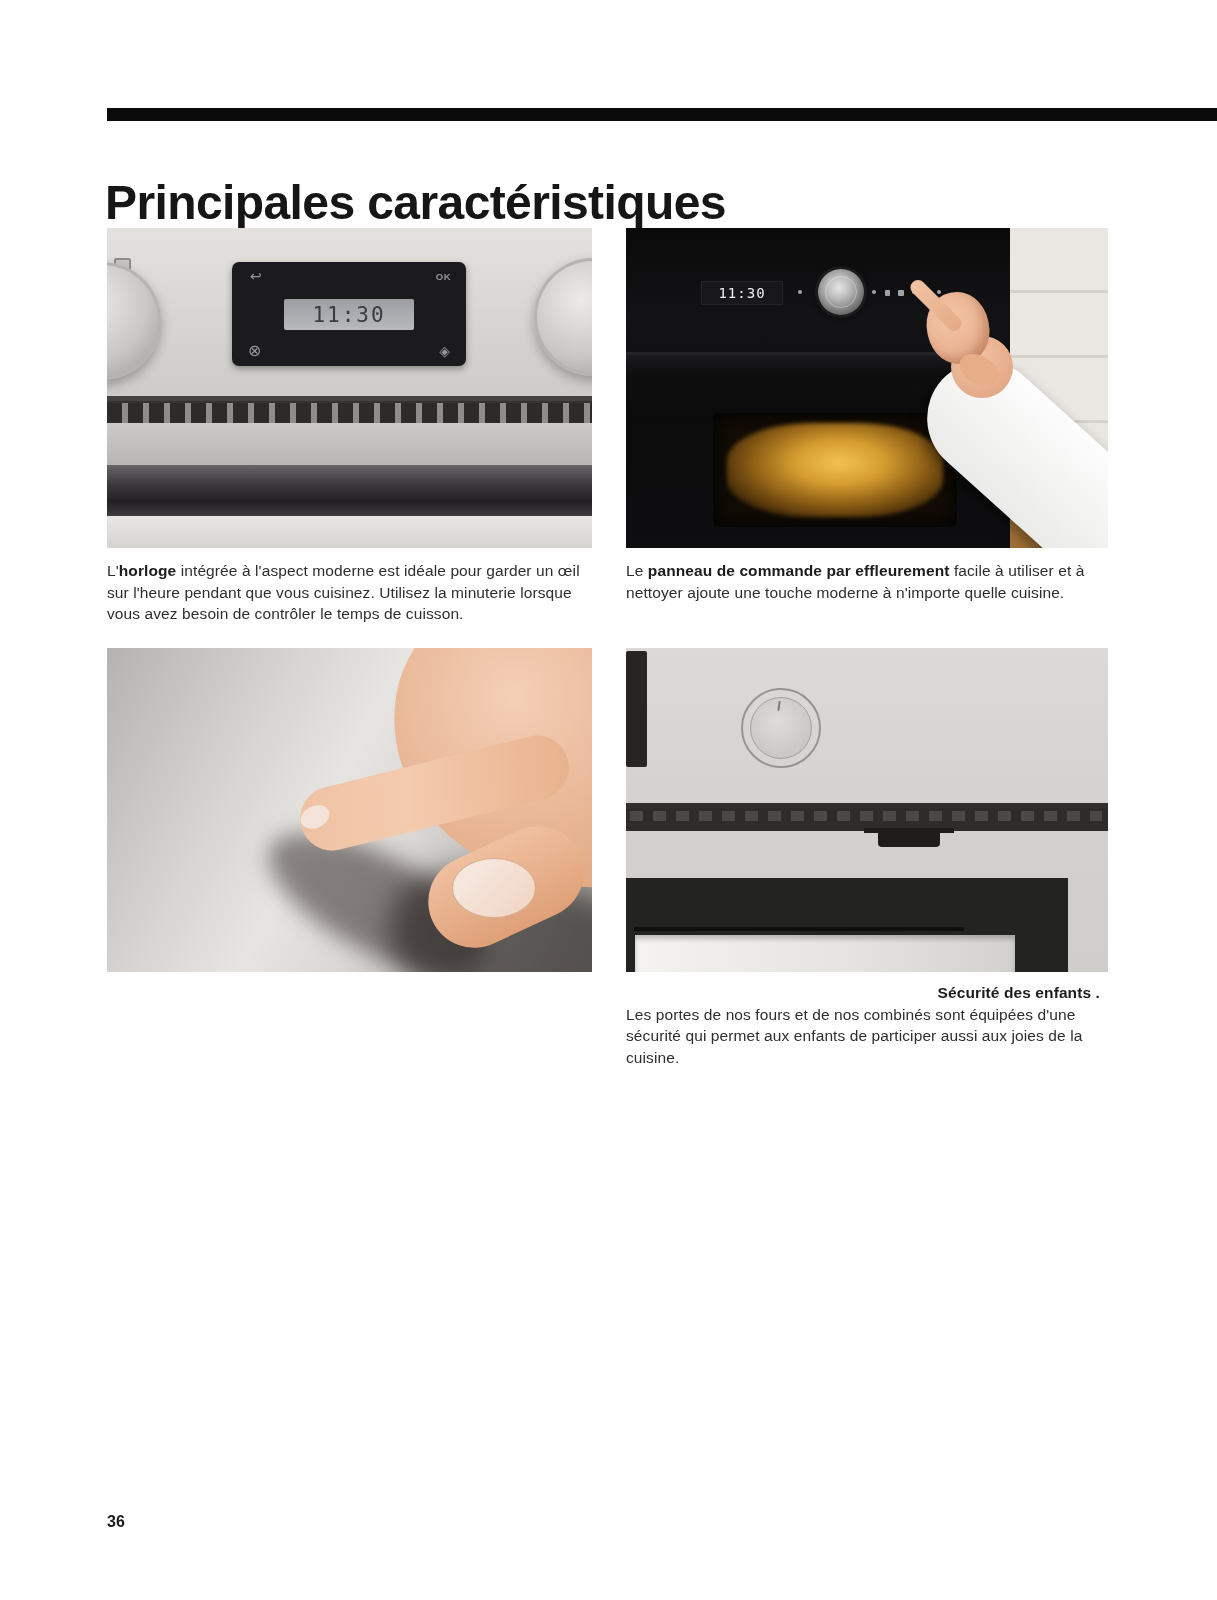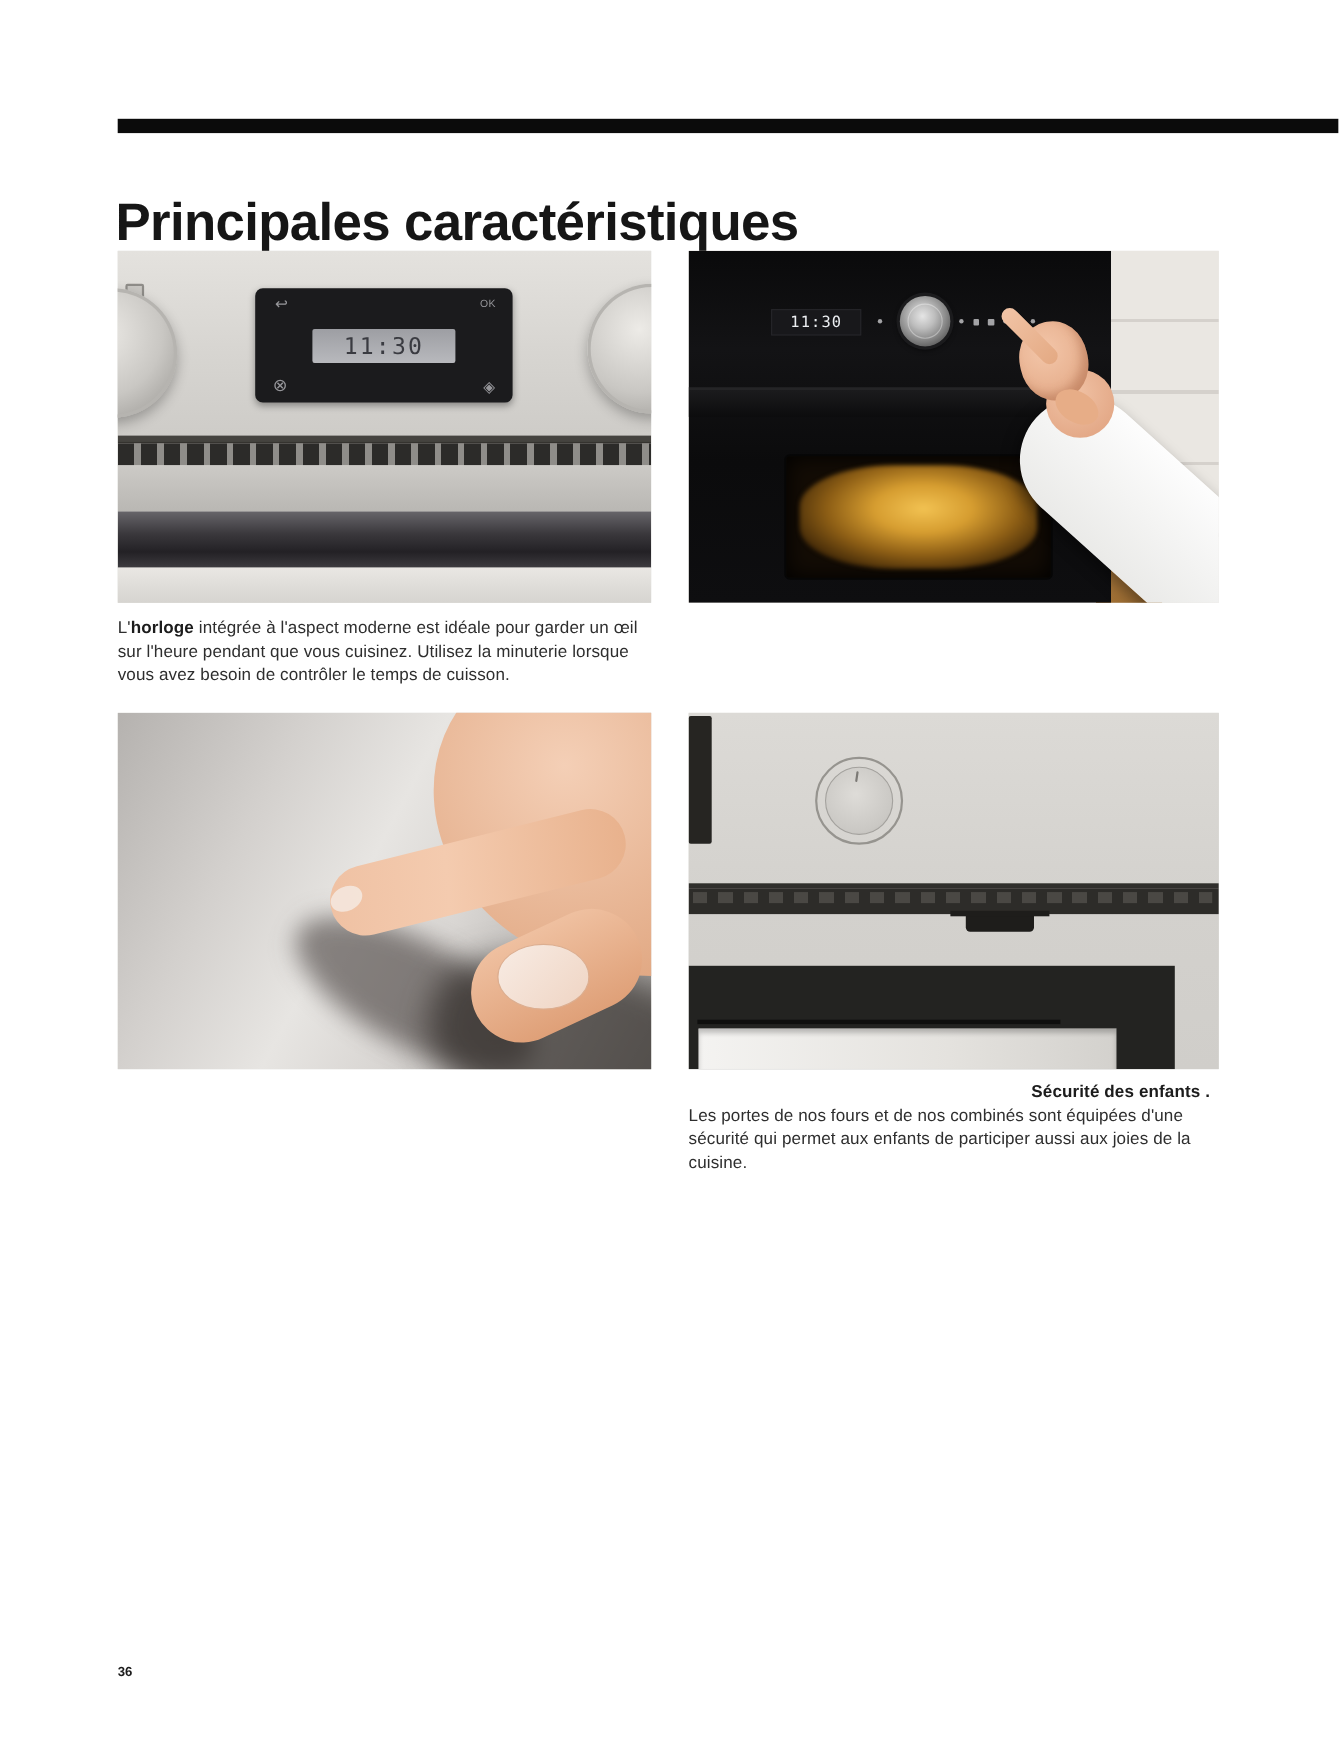--- a/index.html
+++ b/index.html
@@ -10,40 +10,40 @@
   .top-bar{position:absolute;left:107px;right:0;top:108px;height:13px;background:#0b0b0b;}
   .title{position:absolute;left:105px;top:143px;font-size:48px;font-weight:700;color:#161616;
          letter-spacing:-0.6px;}
 
   
   .caption{position:absolute;width:474px;font-size:15.5px;line-height:21.5px;color:#2e2e2e;
            letter-spacing:0.1px;margin:0;}
   .caption b{font-weight:700;color:#1c1c1c;margin-top:13px;}
   .caption b.block{display:block;text-align:right;}
 
-  .pagenum{position:absolute;left:107px;top:1513px;font-size:12px;font-weight:700;color:#1b1b1b;}
+  .pagenum{position:absolute;left:107px;top:1513px;font-size:16px;font-weight:700;color:#1b1b1b;}
 
   
   .photo{position:absolute;overflow:hidden;background:#d8d6d2;}
   .photo *{position:absolute;}
 
   
   .p1-steel{left:0;top:0;right:0;height:168px;background:linear-gradient(180deg,#e4e2de 0%,#d7d5d1 55%,#ceccc8 100%);}
   .p1-mini{left:7px;top:30px;width:13px;height:11px;border:2px solid #8f8d89;border-radius:2px;background:#c9c7c3;}
   .p1-dash{right:8px;top:40px;width:15px;height:3px;background:#a3a19d;border-radius:1px;}
   .p1-knob{width:118px;height:118px;border-radius:50%;
            background:radial-gradient(circle at 40% 35%,#edebe7,#c9c7c3 55%,#a09e9a 90%);
            box-shadow:0 5px 12px rgba(0,0,0,.28), inset 0 0 0 3px #b6b4b0;}
   .p1-knob.kl{left:-64px;top:34px;}
   .p1-knob.kr{right:-60px;top:30px;}
   .p1-panel{left:125px;top:34px;width:234px;height:104px;background:#1b1b1d;border-radius:7px;
             box-shadow:0 3px 7px rgba(0,0,0,.35);}
   .p1-icon{color:#96969a;}
   .p1-back{left:18px;top:6px;font-size:14px;}
-  .p1-ok{right:15px;top:9px;font-size:9.5px;font-weight:400;letter-spacing:.5px;}
+  .p1-ok{right:15px;top:9px;font-size:9.5px;font-weight:700;letter-spacing:.5px;}
   .p1-cancel{left:16px;bottom:6px;font-size:16px;}
   .p1-select{right:16px;bottom:7px;font-size:14px;}
   .p1-lcd{left:52px;top:37px;width:130px;height:31px;border-radius:2px;
           background:linear-gradient(180deg,#9d9ea3,#b8b9bd);
           display:flex;align-items:center;justify-content:center;}
   .p1-lcd span{position:static;font-family:"DejaVu Sans Mono",monospace;font-size:21px;color:#3a3b41;
                letter-spacing:2px;}
   .p1-line{left:0;right:0;top:168px;height:5px;background:#45433f;}
   .p1-vent{left:0;right:0;top:173px;height:20px;
            background:repeating-linear-gradient(90deg,#2c2b29 0 15px,#8f8d89 15px 21px);
@@ -204,19 +204,20 @@
     <div class="p4-vent"></div>
     <div class="p4-latch"></div>
     <div class="p4-door">
       <div class="p4-door-line"></div>
       <div class="p4-glass"></div>
     </div>
   </div>
 
   <p class="caption" style="left:107px;top:560px;"><span>L'</span><b>horloge</b><span> intégrée à l'aspect moderne est idéale pour garder un œil sur l'heure pendant que vous cuisinez. Utilisez la minuterie lorsque vous avez besoin de contrôler le temps de cuisson.</span></p>
 
+  <p class="caption" style="left:626px;top:560px;"><span>Le </span><b>panneau de commande par effleurement</b><span> facile à utiliser et à nettoyer ajoute une touche moderne à n'importe quelle cuisine.</span></p>
 
 
   <p class="caption" style="left:626px;top:969px;"><b class="block">Sécurité des enfants .</b><span>Les portes de nos fours et de nos combinés sont équipées d'une sécurité qui permet aux enfants de participer aussi aux joies de la cuisine.</span></p>
 
   <div class="pagenum">36</div>
 
 </div>
 
 </body></html>

